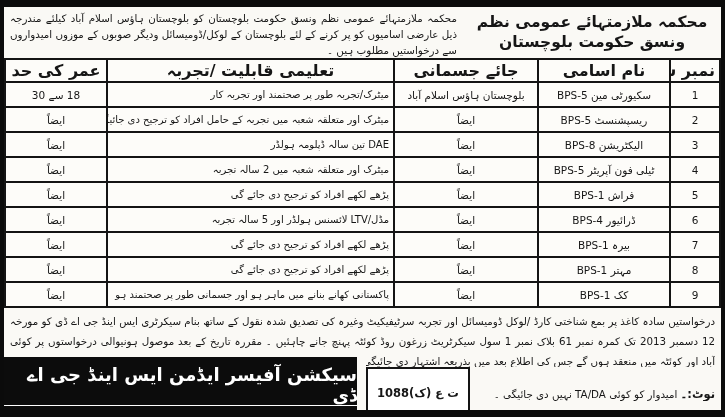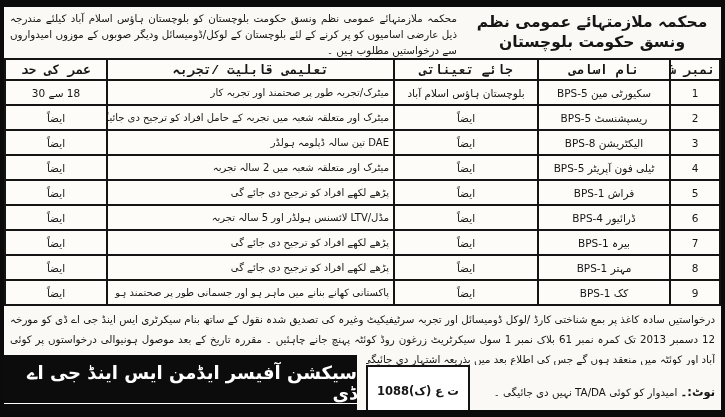--- a/index.html
+++ b/index.html
@@ -40,21 +40,21 @@
     width: 100%; flex: 0 0 auto;
     border-collapse: collapse; table-layout: fixed;
     background: #fdfcf9;
   }
   table.jobs th, table.jobs td {
     border: 2px solid #141414;
     padding: 1px 4px;
     text-align: center;
     overflow: hidden; white-space: nowrap;
   }
-  table.jobs th { height: 21px; font-size: 13px; font-weight: bold; font-family: Liberation Mono, monospace; }
+  table.jobs th { height: 21px; font-size: 16px; font-weight: bold; }
   table.jobs td { height: 25px; font-size: 10.5px; }
   table.jobs td.qual { text-align: right; font-size: 10px; }
   col.c-serial { width: 50px; }
   col.c-post   { width: 132px; }
   col.c-place  { width: 144px; }
   col.c-qual   { width: 287px; }
   col.c-age    { width: auto; }
   
   .closing {
     flex: 0 0 auto; height: 47px;
@@ -105,21 +105,21 @@
       <col class="c-serial">
         <col class="c-post">
         <col class="c-place">
         <col class="c-qual">
         <col class="c-age">
     </colgroup>
     <thead>
       <tr>
         <th>نمبر شمار</th>
         <th>نام اسامی</th>
-        <th>جائے تعیناتی</th>
+        <th>جائے جسمانی</th>
         <th>تعلیمی قابلیت /تجربہ</th>
         <th>عمر کی حد</th>
       </tr>
     </thead>
     <tbody>
       <tr>
         <td>1</td>
         <td>سکیورٹی مین BPS-5</td>
         <td>بلوچستان ہاؤس اسلام آباد</td>
         <td class="qual">میٹرک/تجربہ طور پر صحتمند اور تجربہ کار</td>

